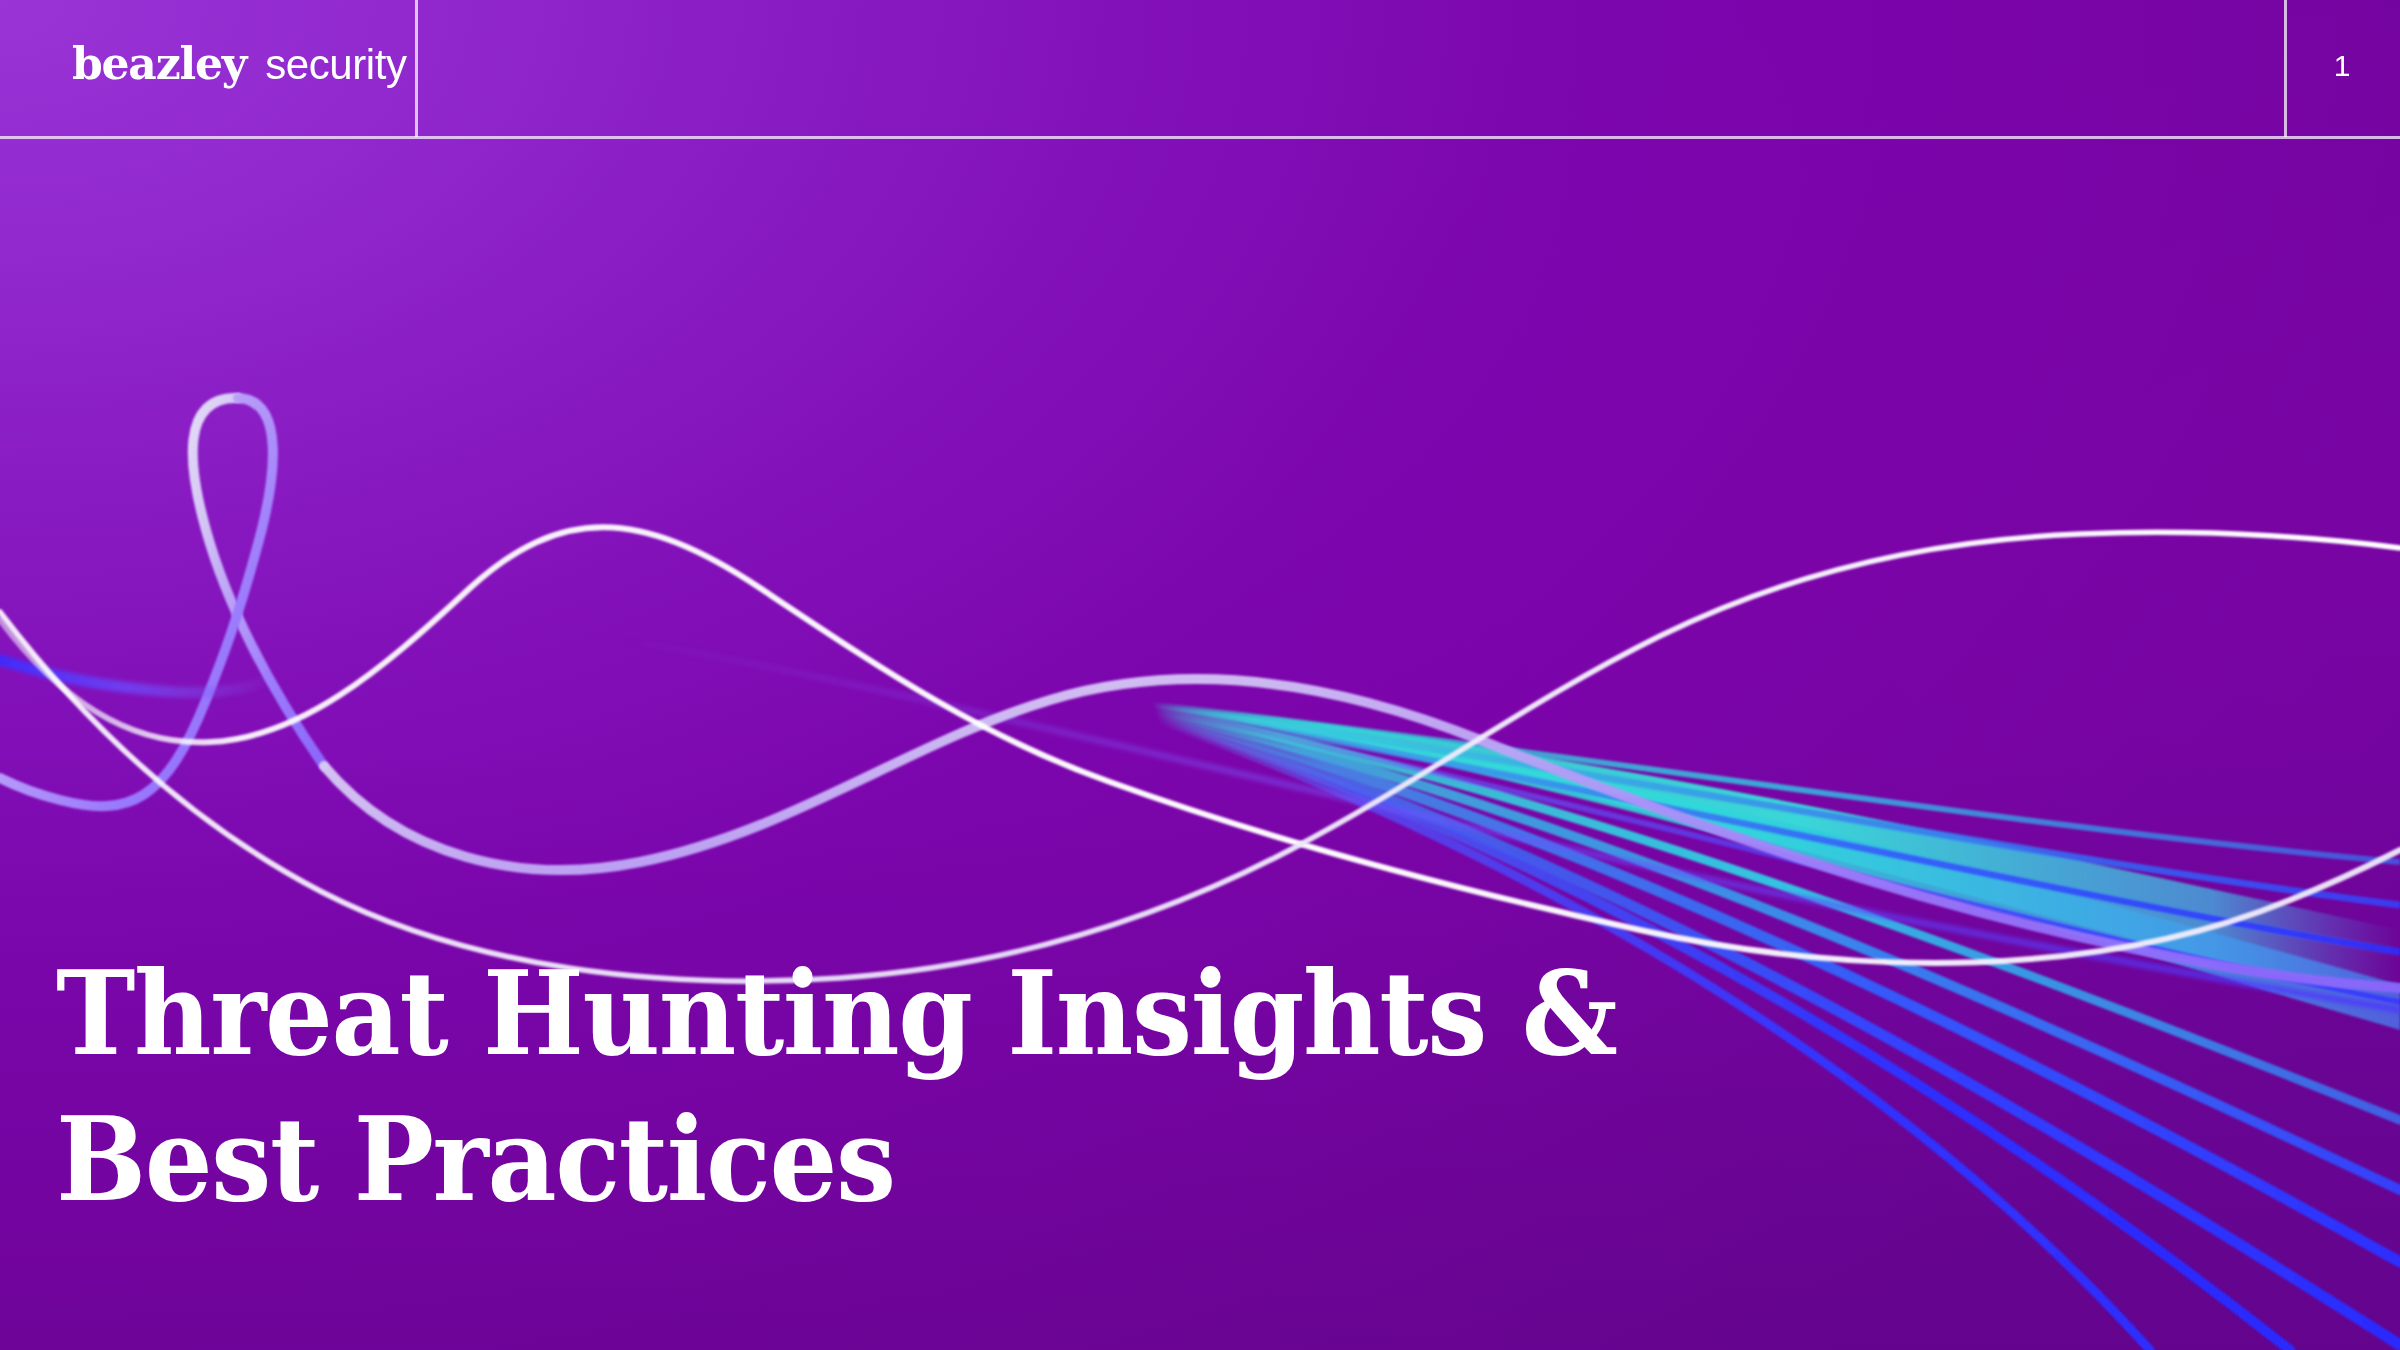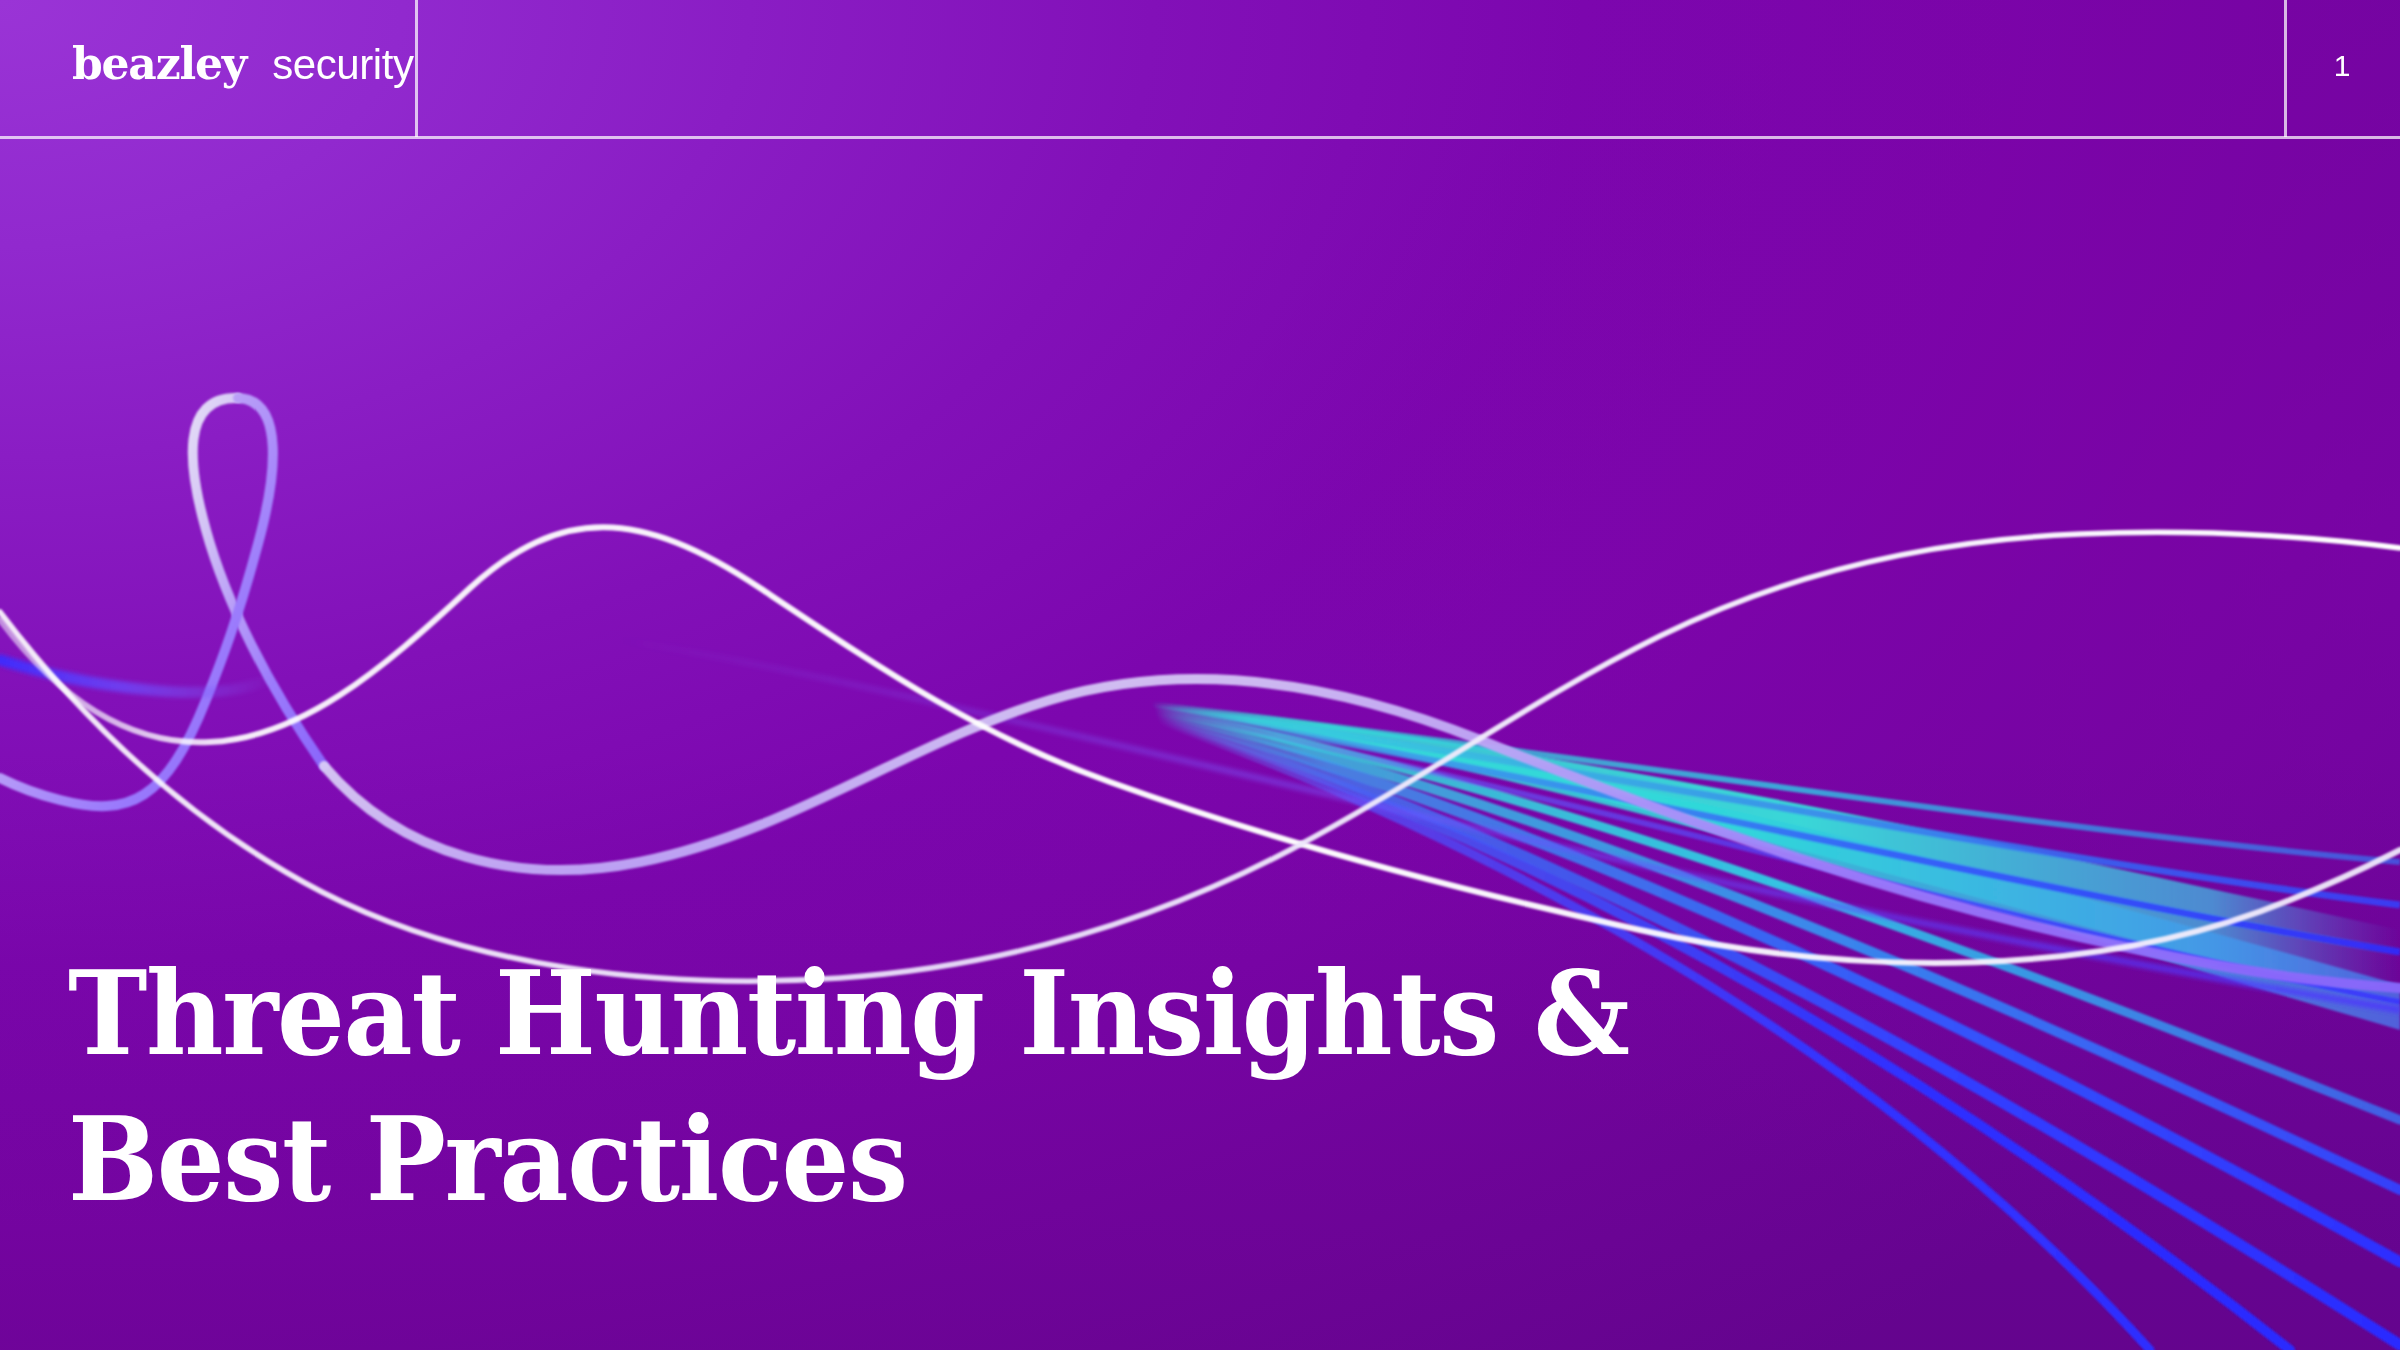--- a/index.html
+++ b/index.html
@@ -104,21 +104,21 @@
     font-size: 44px;
     letter-spacing: -1.2px;
     line-height: 1;
   }
   .logo-word {
     font-family: "Liberation Sans", sans-serif;
     font-weight: 400;
     font-size: 42px;
     letter-spacing: -0.4px;
     line-height: 1;
-    margin-left: 26px;
+    margin-left: 19px;
   }
   .page-number {
     position: absolute;
     left: 2284px;
     top: 0;
     width: 116px;
     height: 137px;
     display: flex;
     align-items: center;
     justify-content: center;
@@ -127,21 +127,21 @@
     font-size: 30px;
     font-weight: 400;
     line-height: 1;
     padding-bottom: 6px;
     box-sizing: border-box;
   }
 
   
   .title-block {
     position: absolute;
-    left: 68px;
+    left: 56px;
     top: 940px;
     width: 1700px;
     color: #FFFFFF;
   }
   .title-line {
     font-family: "DejaVu Serif", serif;
     font-weight: 700;
     font-size: 116px;
     line-height: 146px;
     letter-spacing: -1.5px;

